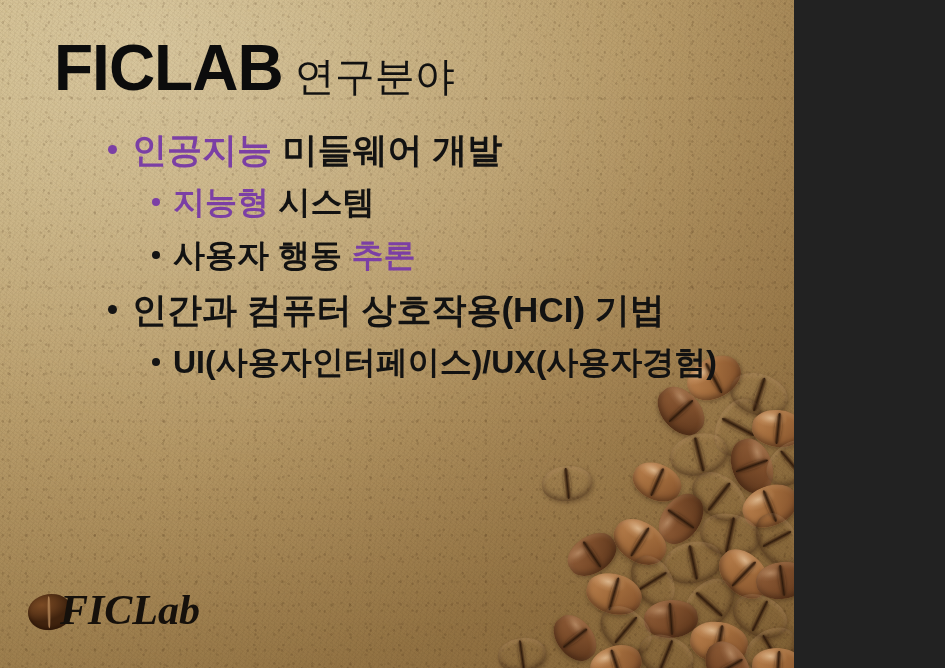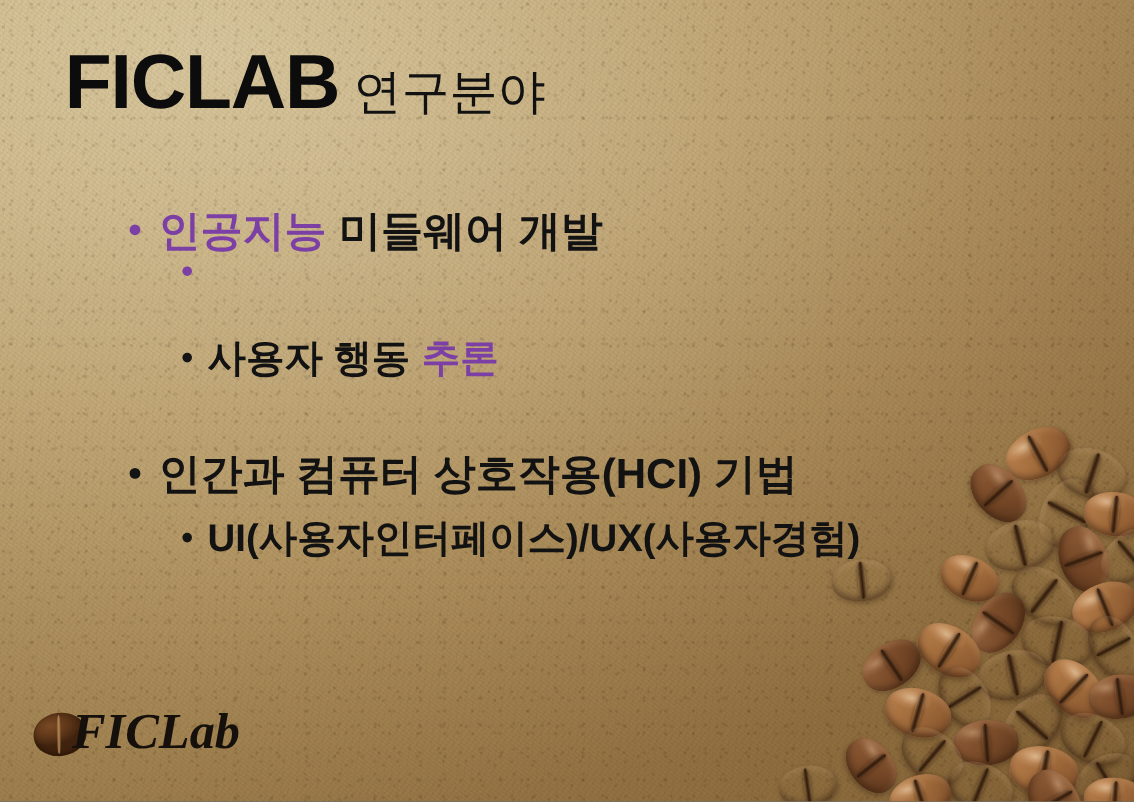--- a/index.html
+++ b/index.html
@@ -3,21 +3,21 @@
 <meta charset="utf-8">
 <title>FICLAB 연구분야</title>
 <style>
   html, body {
     margin: 0;
     padding: 0;
     background: #222;
   }
   #slide {
     position: relative;
-    width: 945px;
+    width: 794px;
     height: 668px;
     overflow: hidden;
     font-family: "Liberation Sans", "DejaVu Sans", sans-serif;
     background-color: #d2bf9f;
   }
 
   
   .bg-base {
     position: absolute;
     inset: 0;
@@ -130,21 +130,21 @@
     left: 0;
     top: 132px;
     width: 860px;
   }
   .line {
     display: flex;
     align-items: baseline;
     white-space: nowrap;
     line-height: 1.02;
   }
-  .lvl1 { padding-left: 108px; height: 54px; font-size: 35px; font-weight: 700; margin-top: 43px; }
+  .lvl1 { padding-left: 108px; height: 54px; font-size: 35px; font-weight: 700; }
   .lvl2 { padding-left: 152px; height: 53px; font-size: 32px; font-weight: 700; }
   .dot {
     display: inline-block;
     width: 9px;
     height: 9px;
     border-radius: 50%;
     margin-right: 15px;
     position: relative;
     top: -8px;
     flex: 0 0 auto;
@@ -260,20 +260,21 @@
     <span id="title-main">FICLAB</span><span id="title-sub">연구분야</span>
   </div>
 
   <div id="bullets">
       <div class="line lvl1">
         <span class="dot purple"></span>
         <span><span class="seg purple">인공지능</span><span class="sp"></span><span class="seg">미들웨어 개발</span></span>
       </div>
       <div class="line lvl2">
         <span class="dot purple"></span>
+        <span><span class="seg purple">지능형</span><span class="sp"></span><span class="seg">시스템</span></span>
       </div>
       <div class="line lvl2">
         <span class="dot black"></span>
         <span><span class="seg">사용자 행동</span><span class="sp"></span><span class="seg purple">추론</span></span>
       </div>
       <div class="line lvl1">
         <span class="dot black"></span>
         <span><span class="seg">인간과 컴퓨터 상호작용(HCI) 기법</span></span>
       </div>
       <div class="line lvl2">

